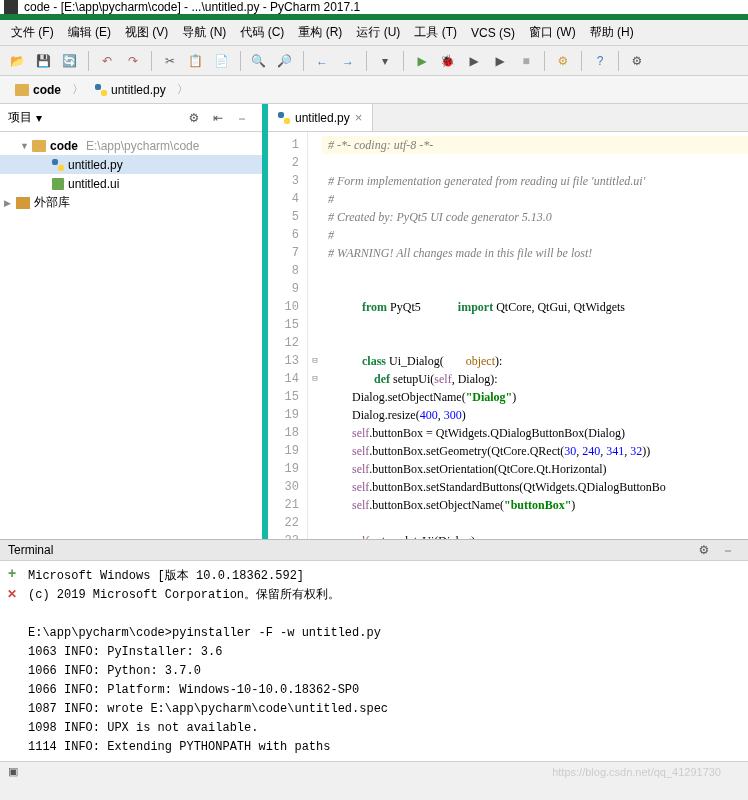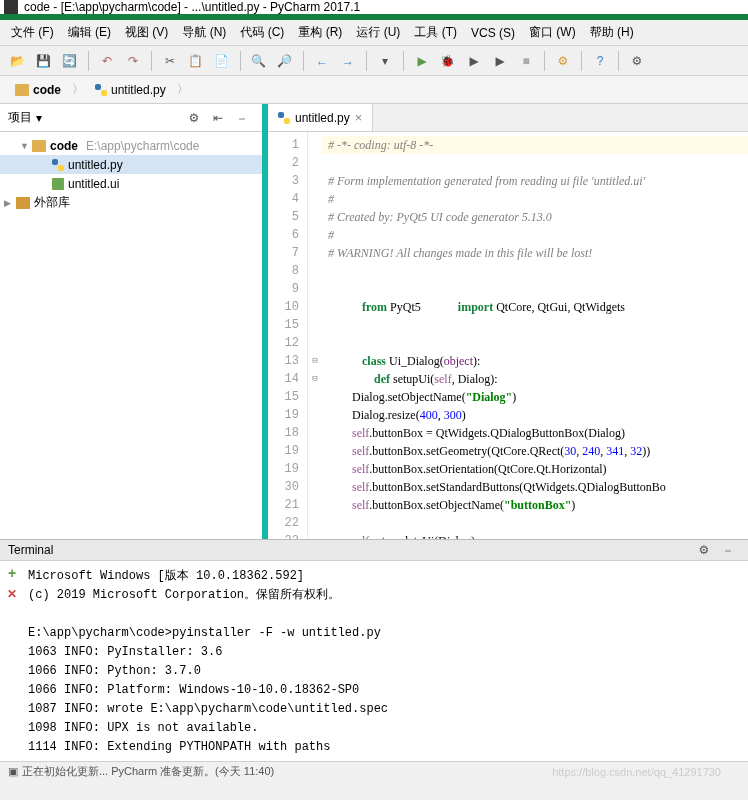--- a/index.html
+++ b/index.html
@@ -46,21 +46,21 @@
 .fold { width: 14px; background: #fff; padding-top: 4px; line-height: 18px; font-size: 9px; color: #888; text-align: center; }
 .fold div { height: 18px; }
 .code { flex: 1; padding: 4px 0 4px 6px; line-height: 18px; white-space: pre; overflow: hidden; font-family: Liberation Serif, serif; }
 .code div { height: 18px; }
 .code .l1 { background: #fffbe6; margin-left: -6px; padding-left: 6px; }
 .c-com { color: #808080; font-style: italic; }
 .c-kw { color: #15803d; font-weight: bold; margin-left: 34px; }
 .c-self { color: #94558d; }
 .c-str { color: #008000; font-weight: bold; }
 .c-num { color: #0000ff; }
-.c-builtin { color: #701a75; }
+.c-builtin { color: #a16207; margin-left: 22px; }
 .terminal-header { height: 22px; background: #e8e8e8; border-top: 1px solid #bbb; border-bottom: 1px solid #d0d0d0; display: flex; align-items: center; padding: 0 8px; font-size: 12px; }
 .terminal-header .spacer { flex: 1; }
 .terminal { display: flex; height: 200px; background: #fff; }
 .term-side { width: 24px; display: flex; flex-direction: column; align-items: center; padding-top: 4px; gap: 6px; }
 .term-plus { color: #5a9a4a; font-size: 14px; font-weight: bold; cursor: pointer; }
 .term-x { color: #c44; font-size: 12px; font-weight: bold; cursor: pointer; }
 .term-content { flex: 1; font-family: "Consolas", "Courier New", monospace; font-size: 12px; padding: 6px 4px; line-height: 19px; white-space: pre; color: #000; overflow: hidden; }
 .statusbar { height: 20px; background: #f0f0f0; border-top: 1px solid #d0d0d0; display: flex; align-items: center; padding: 0 8px; font-size: 11px; color: #555; }
 .watermark { position: absolute; bottom: 22px; right: 27px; color: #ccc; font-size: 11px; pointer-events: none; }
 </style>
@@ -249,16 +249,15 @@
 1063 INFO: PyInstaller: 3.6
 1066 INFO: Python: 3.7.0
 1066 INFO: Platform: Windows-10-10.0.18362-SP0
 1087 INFO: wrote E:\app\pycharm\code\untitled.spec
 1098 INFO: UPX is not available.
 1114 INFO: Extending PYTHONPATH with paths</div>
 </div>
 
 <div class="statusbar">
   <span style="width:14px">▣</span>
-  <span>正在初始化更新... PyCharm 准备更新。(今天 11:40)</span>
 </div>
 
 <div class="watermark">https://blog.csdn.net/qq_41291730</div>
 
 </body></html>

